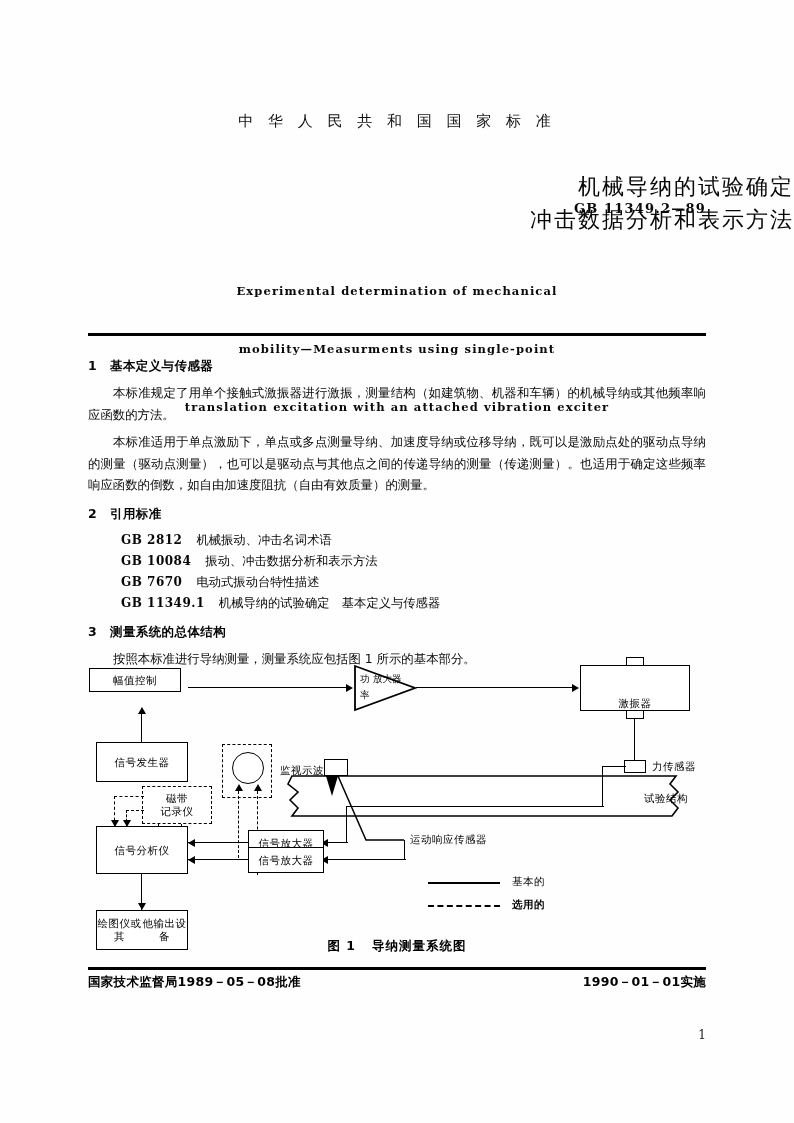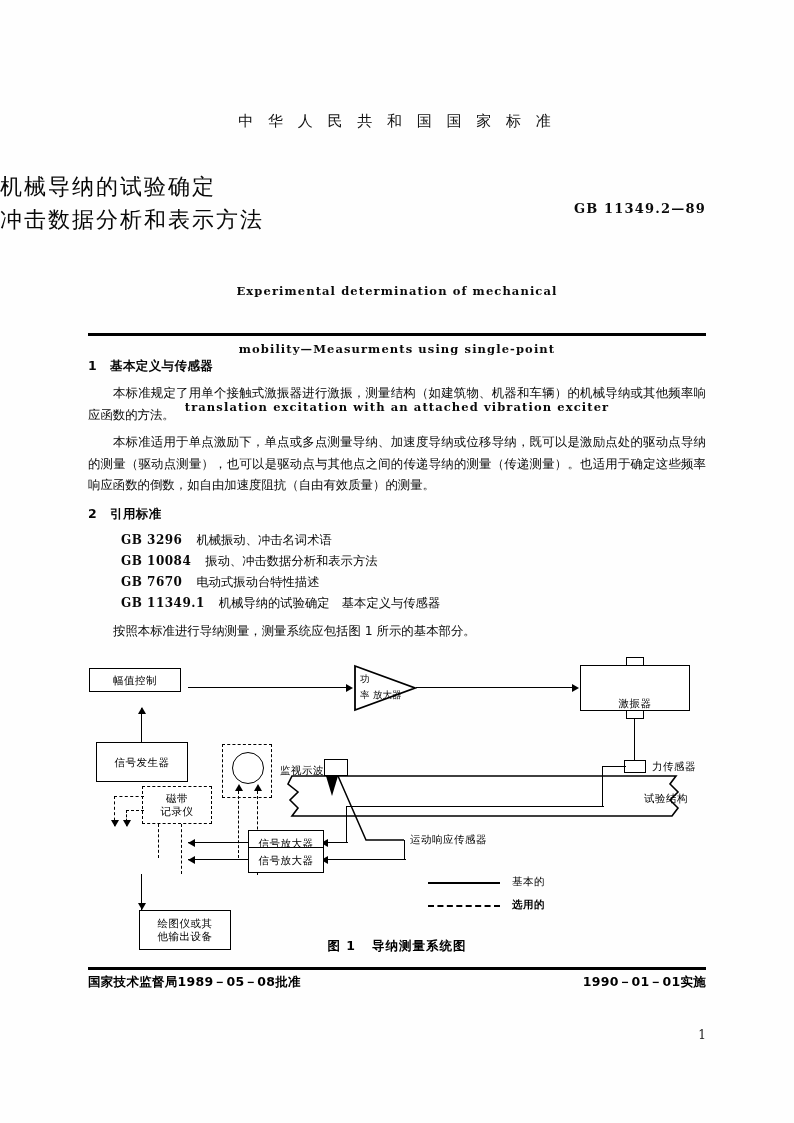--- a/index.html
+++ b/index.html
@@ -31,21 +31,21 @@
     font-size: 15px;
     letter-spacing: 5px;
     font-weight: 500;
     color: #111;
   }
   .title-block {
     position: absolute;
     left: 0;
     top: 170px;
     width: 794px;
-    text-align: left;
+    text-align: right;
   }
   .title-line {
     font-size: 22px;
     letter-spacing: 2px;
     font-weight: 500;
     line-height: 33px;
     color: #080808;
   }
   .std-no {
     position: absolute;
@@ -309,33 +309,36 @@
       <span class="num">1</span><span>基本定义与传感器</span>
     </div>
     <p class="para">本标准规定了用单个接触式激振器进行激振，测量结构（如建筑物、机器和车辆）的机械导纳或其他频率响应函数的方法。</p>
     <p class="para">本标准适用于单点激励下，单点或多点测量导纳、加速度导纳或位移导纳，既可以是激励点处的驱动点导纳的测量（驱动点测量），也可以是驱动点与其他点之间的传递导纳的测量（传递测量）。也适用于确定这些频率响应函数的倒数，如自由加速度阻抗（自由有效质量）的测量。</p>
 
     <div class="sec-head">
       <span class="num">2</span><span>引用标准</span>
     </div>
     <div class="ref-list">
       <div class="ref-item">
-        <span class="ref-code">GB 3296</span><span class="ref-gap"></span><span>机械振动、冲击名词术语</span>
+        <span class="ref-code">GB 2812</span><span class="ref-gap"></span><span>机械振动、冲击名词术语</span>
       </div>
       <div class="ref-item">
         <span class="ref-code">GB 10084</span><span class="ref-gap"></span><span>振动、冲击数据分析和表示方法</span>
       </div>
       <div class="ref-item">
         <span class="ref-code">GB 7670</span><span class="ref-gap"></span><span>电动式振动台特性描述</span>
       </div>
       <div class="ref-item">
         <span class="ref-code">GB 11349.1</span><span class="ref-gap"></span><span>机械导纳的试验确定　基本定义与传感器</span>
       </div>
     </div>
 
+    <div class="sec-head">
+      <span class="num">3</span><span>测量系统的总体结构</span>
+    </div>
     <p class="para">按照本标准进行导纳测量，测量系统应包括图 1 所示的基本部分。</p>
   </div>
 
   <div class="figure">
 
     <div class="box" style="left:1px; top:8px; width:92px; height:24px;">
       <span>幅值控制</span>
     </div>
 
     <div class="ln h" style="left:100px; top:27px; width:162px;"></div>
@@ -365,43 +368,46 @@
 
     <div class="box dashed" style="left:134px; top:84px; width:50px; height:54px;"></div>
     <div class="circle" style="left:144px; top:92px; width:30px; height:30px;"></div>
     <div class="lbl" style="left:192px; top:104px;">监视示波器</div>
 
     <div class="arrow-u" style="left:147px; top:124px;"></div>
     <div class="arrow-u" style="left:166px; top:124px;"></div>
     <div class="dl v" style="left:150px; top:131px; height:67px;"></div>
     <div class="dl v" style="left:169px; top:131px; height:84px;"></div>
 
+    <div class="box" style="left:8px; top:166px; width:92px; height:48px;">
+      <span>信号分析仪</span>
+    </div>
 
     <div class="ln v" style="left:53px; top:214px; height:36px;"></div>
     <div class="arrow-d" style="left:50px; top:243px;"></div>
 
-    <div class="box" style="left:8px; top:250px; width:92px; height:40px; flex-direction:column;margin-left:43px;">
+    <div class="box" style="left:8px; top:250px; width:92px; height:40px; flex-direction:row;">
       <span>绘图仪或其</span>
       <span>他输出设备</span>
     </div>
 
     <div class="ln h" style="left:100px; top:182px; width:139px;"></div>
     <div class="arrow-l" style="left:100px; top:178.5px;"></div>
 
     <div class="ln h" style="left:100px; top:199px; width:139px;"></div>
     <div class="arrow-l" style="left:100px; top:195.5px;"></div>
 
     <div class="amp-tri" style="left:265px; top:4px;">
       <svg width="64" height="48" viewBox="0 0 64 48">
         <polygon points="2,2 62,24 2,46" fill="#ffffff" stroke="#000000" stroke-width="1.8"></polygon>
       </svg>
     </div>
     <div class="amp-txt" style="left:272px; top:14px;">功</div>
     <div class="amp-txt" style="left:272px; top:30px;">率</div>
-    <div class="amp-txt" style="left:285px; top:30px;">放大器</div>
+    <div class="amp-txt" style="left:285px; top:14px;">放大器</div>
 
     <div class="ln h" style="left:328px; top:27px; width:160px;"></div>
     <div class="arrow-r" style="left:484px; top:23.5px;"></div>
 
     <div class="box" style="left:492px; top:5px; width:110px; height:46px;align-items:flex-end;">
       <span>激振器</span>
     </div>
     <div class="box" style="left:538px; top:-3px; width:18px; height:9px;"></div>
     <div class="box" style="left:538px; top:50px; width:18px; height:9px;"></div>
 

